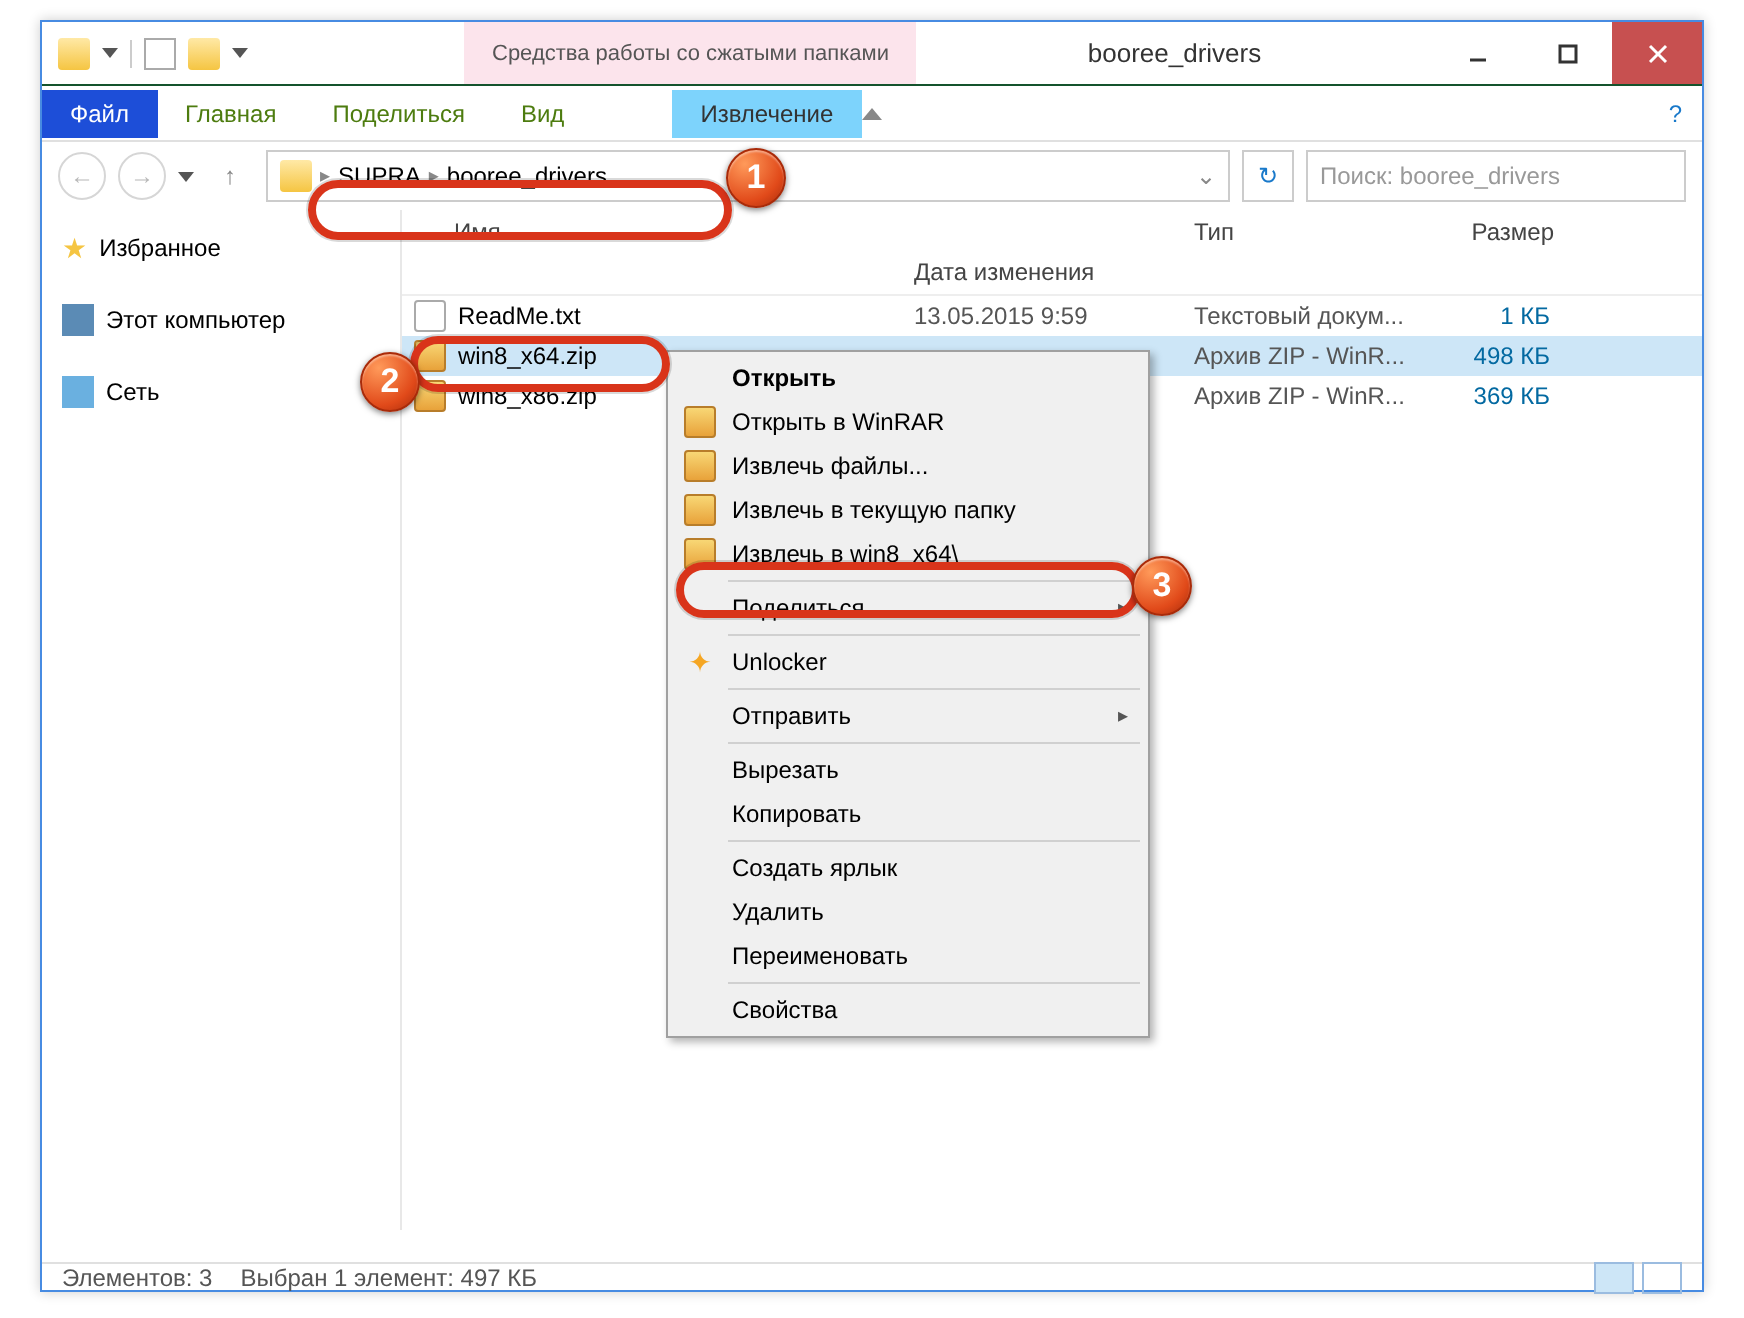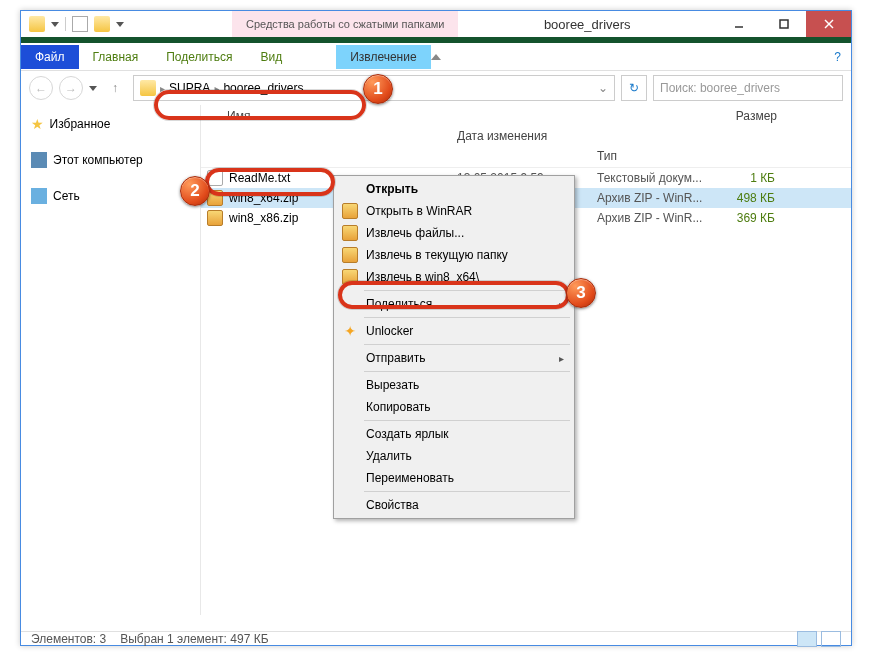--- a/index.html
+++ b/index.html
@@ -1,18 +1,18 @@
 <!DOCTYPE html>
 <html><head>
 <meta charset="utf-8">
 <style>
 * { box-sizing: border-box; margin: 0; padding: 0; font-family: "Segoe UI", Tahoma, sans-serif; font-size: 12px; }
 body { background: #fff; width: 872px; height: 659px; position: relative; }
 .window { position: absolute; left: 20px; top: 10px; width: 832px; height: 636px; background: #fff; border: 1px solid #478be2; box-shadow: 0 0 6px rgba(0,0,0,0.2); }
-.titlebar { height: 32px; background: #fff; display: flex; align-items: center; border-bottom: 6px solid #14532d; }
+.titlebar { height: 32px; background: #fff; display: flex; align-items: center; border-bottom: 1px solid #14532d; }
 .titlebar-icons { display: flex; align-items: center; gap: 6px; padding: 0 8px; }
 .ti-icon { width: 16px; height: 16px; display: inline-block; }
 .ti-folder { background: linear-gradient(#ffe9a6, #f5c542); border-radius: 2px; }
 .ti-down { width: 0; height: 0; border-left: 4px solid transparent; border-right: 4px solid transparent; border-top: 5px solid #555; }
 .ti-sep { width: 1px; height: 14px; background: #ccc; }
 .titlebar-tab { background: #fce4ec; padding: 4px 14px; font-size: 11px; color: #555; margin-left: 100px; height: 100%; display: flex; align-items: center; }
 .titlebar-title { flex: 1; text-align: center; font-size: 13px; color: #333; }
 .win-controls { display: flex; height: 100%; }
 .win-btn { width: 45px; height: 100%; display: flex; align-items: center; justify-content: center; }
 .win-btn.close { background: #c75050; color: #fff; }
@@ -34,30 +34,30 @@
 .content { display: flex; height: 510px; }
 .navpane { width: 180px; border-right: 1px solid #e8e8e8; padding: 8px 0; }
 .np-item { display: flex; align-items: center; gap: 6px; padding: 3px 10px; }
 .np-item.head { font-weight: normal; }
 .np-icon { width: 16px; height: 16px; display: inline-block; }
 .star { color: #f5c542; font-size: 14px; }
 .listpane { flex: 1; position: relative; }
 .col-headers { display: flex; padding: 4px 0; border-bottom: 1px solid #eee; color: #444; font-size: 12px; }
 .ch-name { width: 256px; padding-left: 26px; }
 .ch-date { width: 140px; margin-top: 20px; }
-.ch-type { width: 118px; margin-top: 40px; }
+.ch-type { width: 118px; }
 .ch-size { width: 74px; text-align: right; padding-right: 12px; }
 .file-row { display: flex; align-items: center; height: 20px; padding-left: 6px; }
 .file-row.sel { background: #cde6f7; }
 .fr-icon { width: 16px; height: 16px; margin-right: 6px; display:inline-block; background: linear-gradient(#f8d775,#e8a23a); border:1px solid #b87d2a; border-radius:2px;}
 .fr-icon.txt { background: #fff; border:1px solid #aaa; }
 .fr-name { width: 228px; }
 .fr-date { width: 140px; color: #555; }
 .fr-type { width: 118px; color: #555; white-space:nowrap; overflow:hidden; text-overflow:ellipsis;}
-.fr-size { width: 68px; text-align: right; padding-right: 8px; color: #4d7c0f; }
+.fr-size { width: 68px; text-align: right; padding-right: 8px; color: #0369a1; }
 .statusbar { position: absolute; bottom: 0; left: 0; right: 0; height: 14px; border-top: 1px solid #e0e0e0; display: flex; align-items: center; padding: 0 10px; color: #555; gap: 14px; }
 .sb-icons { margin-left: auto; display: flex; gap: 4px; }
 .sb-icon { width: 20px; height: 16px; border: 1px solid #9bbce0; }
 .sb-icon.active { background: #cde6f7; }
 .ctxmenu { position: absolute; left: 333px; top: 175px; width: 242px; background: #f0f0f0; border: 1px solid #a0a0a0; box-shadow: 2px 2px 4px rgba(0,0,0,.3); padding: 2px; }
 .cm-item { display: flex; align-items: center; height: 22px; padding: 0 8px 0 30px; position: relative; }
 .cm-item.bold { font-weight: bold; }
 .cm-item.sub::after { content: "▸"; position: absolute; right: 8px; color: #555; font-size:10px;}
 .cm-sep { height: 1px; background: #d0d0d0; margin: 2px 2px 2px 28px; }
 .cm-icon { position: absolute; left: 6px; width: 16px; height: 16px; }

